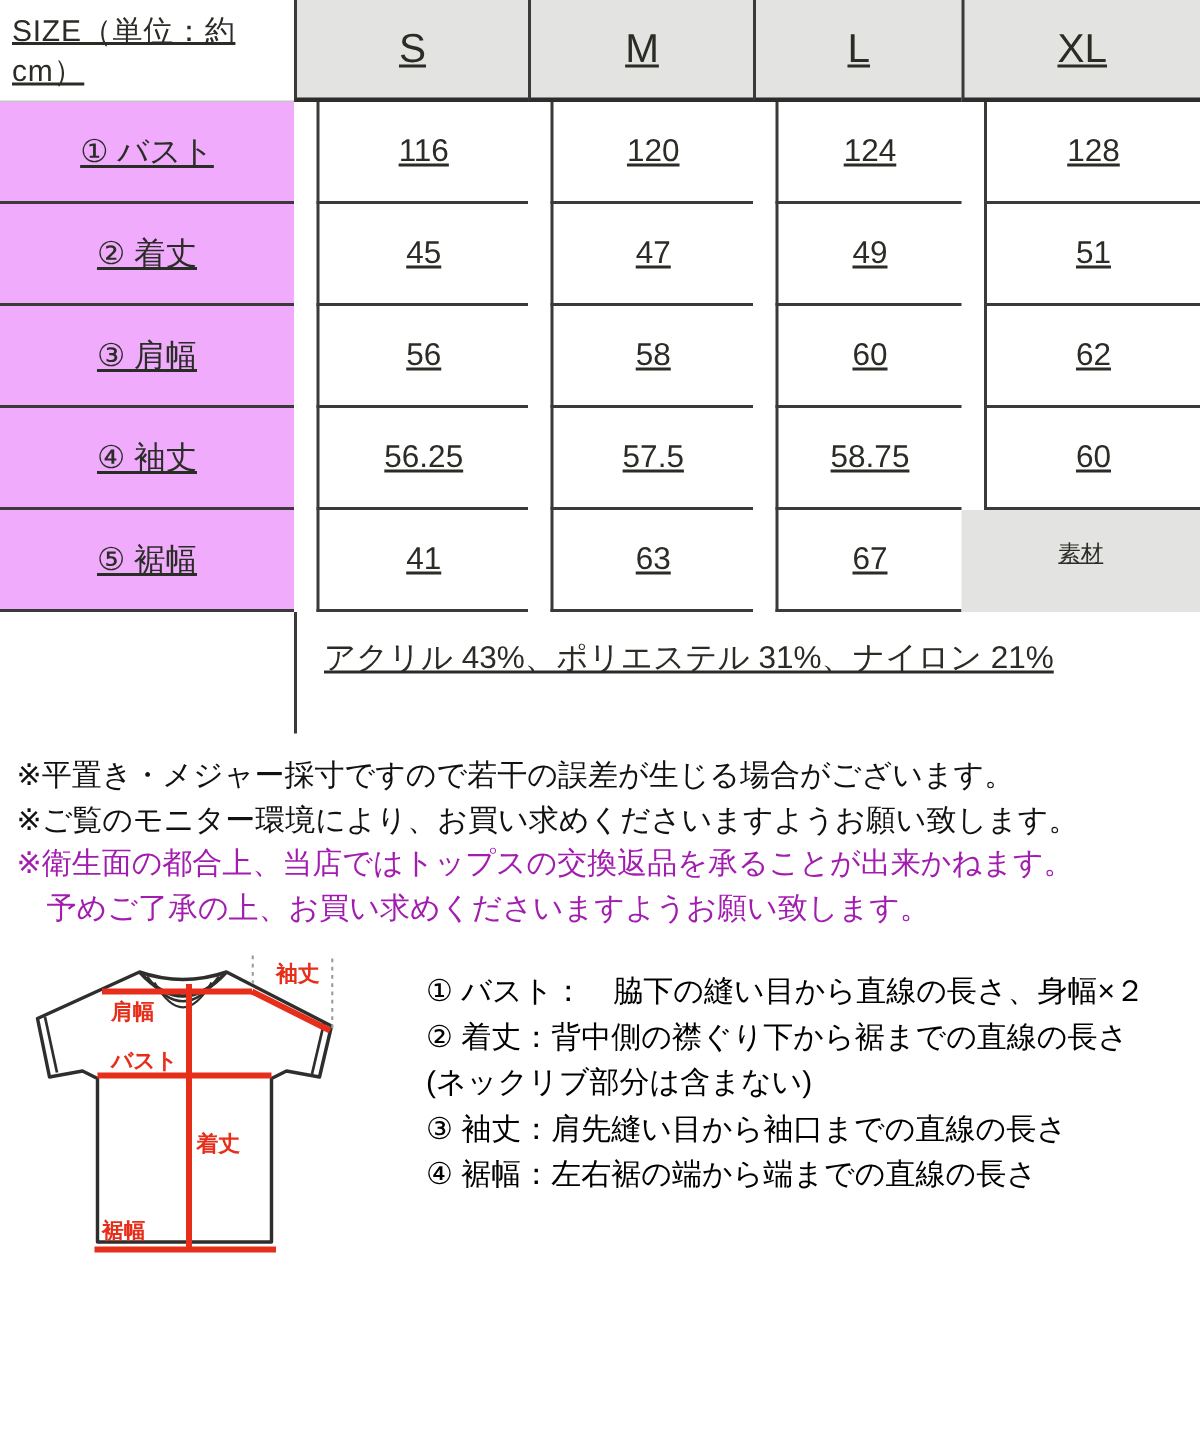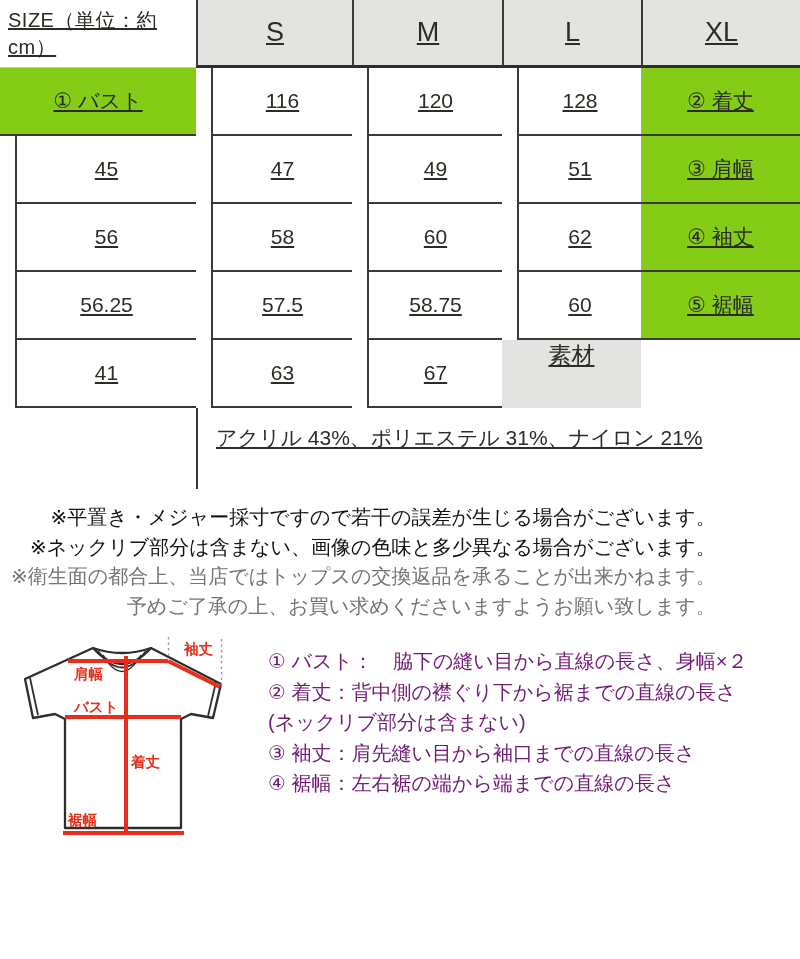--- a/index.html
+++ b/index.html
@@ -16,55 +16,56 @@
     text-decoration:underline;
   }
   .cell{ display:flex; align-items:center; justify-content:center; color:#2a2d26; }
   .vline{ border-left:2px solid #3a3a38; }
   .hb2{ border-bottom:2px solid #3a3a38; }
   .corner{
     background:#ffffff; justify-content:flex-start; padding-left:8px;
     font-size:20px; letter-spacing:0.5px; border-bottom:1px solid #c4c4c1;
   }
   .colhead{ background:#e3e3e1; font-size:27px; border-bottom:3px solid #2d2d2b; }
-  .rowlabel{ background:#84cc16; font-size:21px; }
+  .rowlabel{ background:#f0abfc; font-size:21px; }
   .value{ background:#ffffff; font-size:21px;margin-left:15px; }
-  .matlabel{ background:#e3e3e1; font-size:23px; align-items:flex-start; padding-top:0; }
+  .matlabel{ background:#e3e3e1; font-size:15px; align-items:flex-start; padding-top:20px; }
   .matval{
     grid-column:2/6; background:#ffffff; justify-content:flex-start;
     align-items:flex-start; padding:16px 0 0 18px; font-size:21px;
   }
 
   
   .notes{ position:absolute; left:11px; top:503px; font-size:20px; line-height:29.5px; color:#111111; }
-  .note-line{ white-space:pre;text-align:right; }
-  .note-red{ color:#737373; }
+  .note-line{ white-space:pre; }
+  .note-red{ color:#a21caf; }
 
   
   .diagram{ position:absolute; left:18px; top:636px; width:218px; height:212px; }
-  .explanations{ position:absolute; left:268px; top:646px; font-size:20px; line-height:30.5px; color:#701a75; }
+  .explanations{ position:absolute; left:284px; top:646px; font-size:20px; line-height:30.5px; color:#000000; }
   .exp-line{ white-space:pre; }
 
   svg text{ font-family:"Liberation Sans","DejaVu Sans",sans-serif; font-weight:bold; font-size:14.5px; fill:#e62e1b; }
 </style>
 </head>
 <body>
 
 <div class="page">
 
   <div class="size-table">
     <div class="cell corner">SIZE（単位：約cm）</div>
     <div class="cell colhead vline">S</div>
     <div class="cell colhead vline">M</div>
     <div class="cell colhead vline">L</div>
     <div class="cell colhead vline">XL</div>
 
     <div class="cell rowlabel hb2">① バスト</div>
     <div class="cell value vline hb2">116</div>
     <div class="cell value vline hb2">120</div>
+    <div class="cell value vline hb2">124</div>
     <div class="cell value vline hb2">128</div>
 
     <div class="cell rowlabel hb2">② 着丈</div>
     <div class="cell value vline hb2">45</div>
     <div class="cell value vline hb2">47</div>
     <div class="cell value vline hb2">49</div>
     <div class="cell value vline hb2">51</div>
 
     <div class="cell rowlabel hb2">③ 肩幅</div>
     <div class="cell value vline hb2">56</div>
@@ -82,21 +83,21 @@
     <div class="cell value vline hb2">41</div>
     <div class="cell value vline hb2">63</div>
     <div class="cell value vline hb2">67</div>
 
     <div class="cell matlabel">素材</div>
     <div class="cell matval vline">アクリル 43%、ポリエステル 31%、ナイロン 21%</div>
   </div>
 
   <div class="notes">
     <div class="note-line">※平置き・メジャー採寸ですので若干の誤差が生じる場合がございます。</div>
-    <div class="note-line">※ネックリブ部分は含まない、画像の色味と多少異なる場合がございます。</div>
+    <div class="note-line">※ご覧のモニター環境により、お買い求めくださいますようお願い致します。</div>
     <div class="note-line note-red">※衛生面の都合上、当店ではトップスの交換返品を承ることが出来かねます。</div>
     <div class="note-line note-red">　予めご了承の上、お買い求めくださいますようお願い致します。</div>
   </div>
 
   <div class="diagram">
     <svg width="218" height="212" viewBox="0 0 218 212">
 
       <path d="M 75,12 L 7,43 L 15,82 L 37,78 L 47,83 L 47,192 L 163,192 L 163,83 L 173,78 L 195,82 L 203,48 L 133,12 Q 104,22 75,12 Z" fill="#ffffff" stroke="#2e2e2c" stroke-width="2.3" stroke-linejoin="round"></path>
 
       <path d="M 75,12 Q 104,44 133,12" fill="none" stroke="#2e2e2c" stroke-width="2.3"></path>

